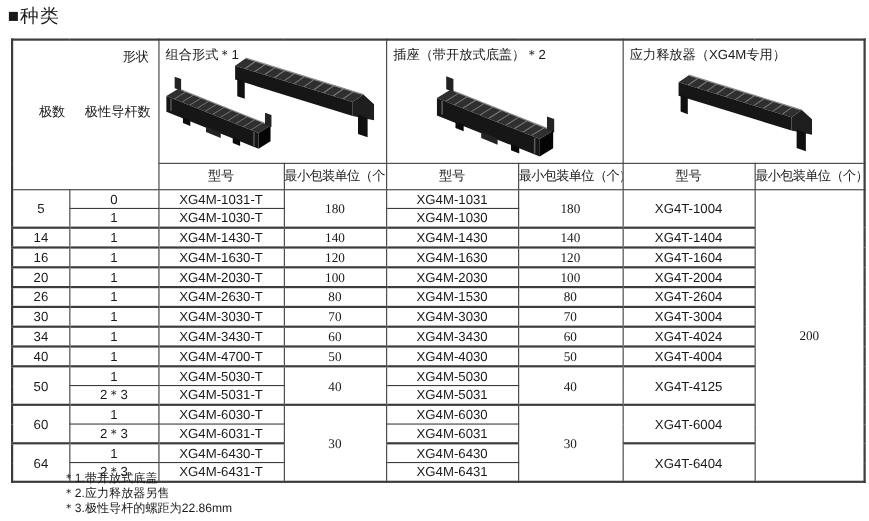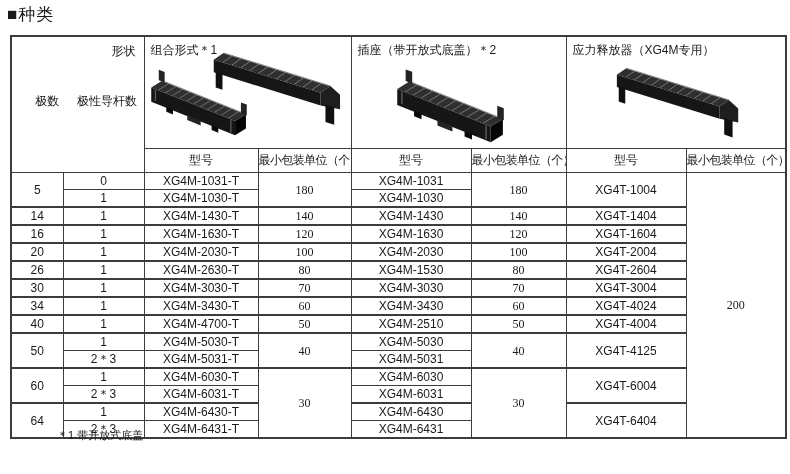--- a/index.html
+++ b/index.html
@@ -217,21 +217,21 @@
     <td class="serif">60</td>
     <td>XG4M-3430</td>
     <td class="serif">60</td>
     <td>XG4T-4024</td>
   </tr>
   <tr class="d g">
     <td>40</td>
     <td>1</td>
     <td>XG4M-4700-T</td>
     <td class="serif">50</td>
-    <td>XG4M-2510</td>
+    <td>XG4M-4030</td>
     <td class="serif">50</td>
     <td>XG4T-4004</td>
   </tr>
   <tr class="d g">
     <td rowspan="2">50</td>
     <td>1</td>
     <td>XG4M-5030-T</td>
     <td class="serif" rowspan="2">40</td>
     <td>XG4M-5030</td>
     <td class="serif" rowspan="2">40</td>
@@ -266,13 +266,15 @@
   <tr class="d">
     <td>2＊3</td>
     <td>XG4M-6431-T</td>
     <td>XG4M-6431</td>
   </tr>
 </tbody>
   </table>
 
 <div class="footnotes">
   <div>＊1.带开放式底盖</div>
+  <div>＊2.应力释放器另售</div>
+  <div>＊3.极性导杆的螺距为22.86mm</div>
 </div>
 
 </body></html>

